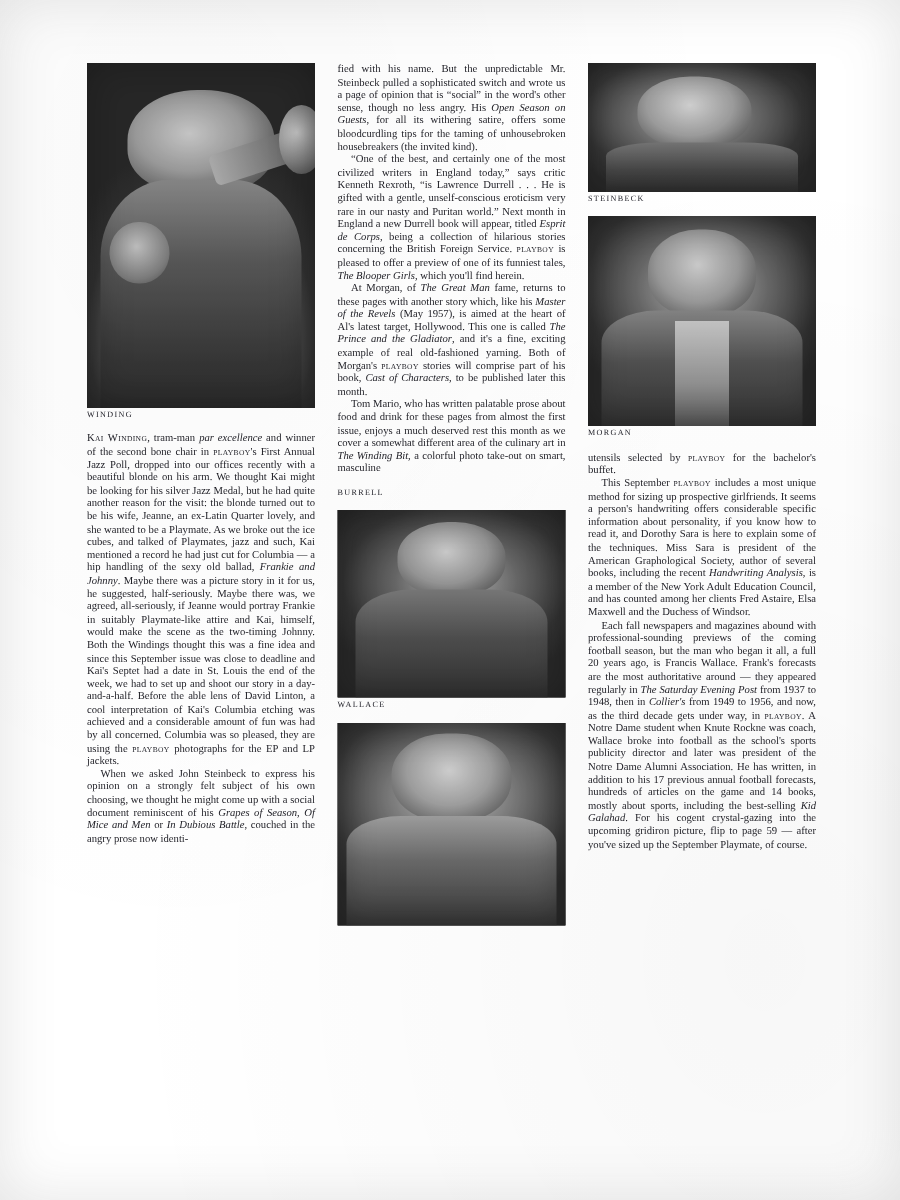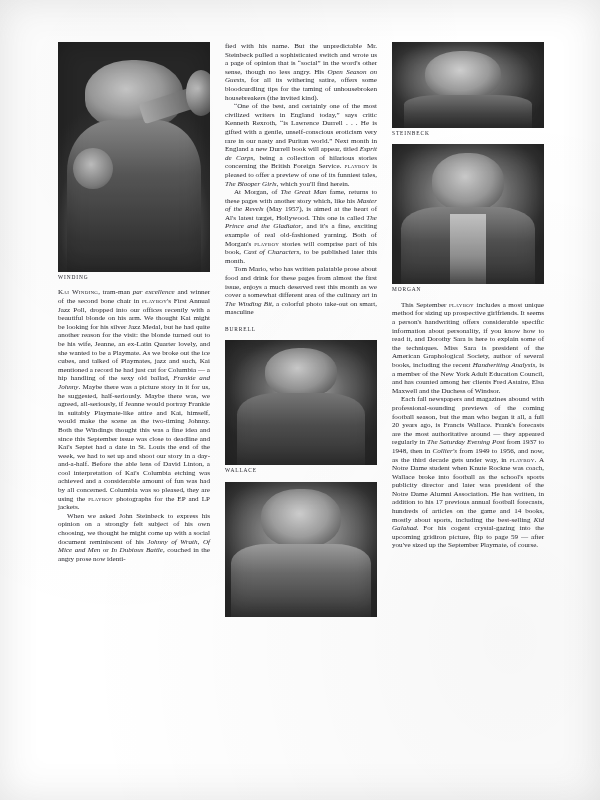--- a/index.html
+++ b/index.html
@@ -129,21 +129,21 @@
         <div class="fig" style="left:54%;top:22%;width:46%;height:9%;border-radius:4px;background:linear-gradient(90deg,#b9b3a8,#7d7870 60%,#4a4850);transform:rotate(-18deg);"></div>
         <div class="fig" style="left:84%;top:12%;width:20%;height:20%;border-radius:50%;background:radial-gradient(circle at 40% 40%,#ded8cc,#8d877e 60%,#494751);"></div>
         <div class="fig" style="left:10%;top:46%;width:26%;height:18%;border-radius:50%;background:radial-gradient(circle at 45% 40%,#cfc8bd,#847f77 65%,#44424d);"></div>
         <div class="fig" style="left:0;top:0;right:0;bottom:0;box-shadow:inset 0 0 26px rgba(10,10,20,0.55);"></div>
       </div>
       <div class="caption">WINDING</div>
 
 
       <div class="body">
         <p class="noindent"><span class="sc">Kai Winding</span>, tram-man <em>par excellence</em> and winner of the second bone chair in <span class="sc">playboy</span>'s First Annual Jazz Poll, dropped into our offices recently with a beautiful blonde on his arm. We thought Kai might be looking for his silver Jazz Medal, but he had quite another reason for the visit: the blonde turned out to be his wife, Jeanne, an ex-Latin Quarter lovely, and she wanted to be a Playmate. As we broke out the ice cubes, and talked of Playmates, jazz and such, Kai mentioned a record he had just cut for Columbia — a hip handling of the sexy old ballad, <em>Frankie and Johnny</em>. Maybe there was a picture story in it for us, he suggested, half-seriously. Maybe there was, we agreed, all-seriously, if Jeanne would portray Frankie in suitably Playmate-like attire and Kai, himself, would make the scene as the two-timing Johnny. Both the Windings thought this was a fine idea and since this September issue was close to deadline and Kai's Septet had a date in St. Louis the end of the week, we had to set up and shoot our story in a day-and-a-half. Before the able lens of David Linton, a cool interpretation of Kai's Columbia etching was achieved and a considerable amount of fun was had by all concerned. Columbia was so pleased, they are using the <span class="sc">playboy</span> photographs for the EP and LP jackets.</p>
-        <p>When we asked John Steinbeck to express his opinion on a strongly felt subject of his own choosing, we thought he might come up with a social document reminiscent of his <em>Johnny of Wrath</em>, <em>Of Mice and Men</em> or <em>In Dubious Battle</em>, couched in the angry prose now identi-</p>
+        <p>When we asked John Steinbeck to express his opinion on a strongly felt subject of his own choosing, we thought he might come up with a social document reminiscent of his <em>Grapes of Season</em>, <em>Of Mice and Men</em> or <em>In Dubious Battle</em>, couched in the angry prose now identi-</p>
       </div>
     </div>
 
     <div class="col col-2">
       <div class="body">
         <p class="noindent">fied with his name. But the unpredictable Mr. Steinbeck pulled a sophisticated switch and wrote us a page of opinion that is “social” in the word's other sense, though no less angry. His <em>Open Season on Guests</em>, for all its withering satire, offers some bloodcurdling tips for the taming of unhousebroken housebreakers (the invited kind).</p>
         <p>“One of the best, and certainly one of the most civilized writers in England today,” says critic Kenneth Rexroth, “is Lawrence Durrell . . . He is gifted with a gentle, unself-conscious eroticism very rare in our nasty and Puritan world.” Next month in England a new Durrell book will appear, titled <em>Esprit de Corps</em>, being a collection of hilarious stories concerning the British Foreign Service. <span class="sc">playboy</span> is pleased to offer a preview of one of its funniest tales, <em>The Blooper Girls</em>, which you'll find herein.</p>
         <p>At Morgan, of <em>The Great Man</em> fame, returns to these pages with another story which, like his <em>Master of the Revels</em> (May 1957), is aimed at the heart of Al's latest target, Hollywood. This one is called <em>The Prince and the Gladiator</em>, and it's a fine, exciting example of real old-fashioned yarning. Both of Morgan's <span class="sc">playboy</span> stories will comprise part of his book, <em>Cast of Characters</em>, to be published later this month.</p>
         <p>Tom Mario, who has written palatable prose about food and drink for these pages from almost the first issue, enjoys a much deserved rest this month as we cover a somewhat different area of the culinary art in <em>The Winding Bit</em>, a colorful photo take-out on smart, masculine</p>
       </div>
@@ -188,20 +188,21 @@
             radial-gradient(ellipse 66% 56% at 50% 34%, #cbc5bb 0%, #6c6761 44%, #2f2e39 78%, #222130 100%),
             linear-gradient(180deg,#34333e 0%,#292835 60%,#222130 100%);"></div>
         <div class="fig" style="left:26%;top:6%;width:48%;height:42%;border-radius:46%;background:radial-gradient(ellipse at 46% 40%,#ded7cc 0%,#a69e94 50%,#585460 86%,#34333f 100%);"></div>
         <div class="fig" style="left:6%;top:45%;width:88%;height:55%;border-radius:28% 28% 0 0;background:linear-gradient(180deg,#8b8782 0%,#4f4d55 45%,#2d2c39 100%);"></div>
         <div class="fig" style="left:38%;top:50%;width:24%;height:50%;background:linear-gradient(180deg,#d5cfc5 0%,#9b958d 60%,#5e5a62 100%);"></div>
         <div class="fig" style="left:0;top:0;right:0;bottom:0;box-shadow:inset 0 0 22px rgba(10,10,20,0.5);"></div>
       </div>
       <div class="caption">MORGAN</div>
 
       <div class="body">
+        <p class="noindent">utensils selected by <span class="sc">playboy</span> for the bachelor's buffet.</p>
         <p>This September <span class="sc">playboy</span> includes a most unique method for sizing up prospective girlfriends. It seems a person's handwriting offers considerable specific information about personality, if you know how to read it, and Dorothy Sara is here to explain some of the techniques. Miss Sara is president of the American Graphological Society, author of several books, including the recent <em>Handwriting Analysis</em>, is a member of the New York Adult Education Council, and has counted among her clients Fred Astaire, Elsa Maxwell and the Duchess of Windsor.</p>
         <p>Each fall newspapers and magazines abound with professional-sounding previews of the coming football season, but the man who began it all, a full 20 years ago, is Francis Wallace. Frank's forecasts are the most authoritative around — they appeared regularly in <em>The Saturday Evening Post</em> from 1937 to 1948, then in <em>Collier's</em> from 1949 to 1956, and now, as the third decade gets under way, in <span class="sc">playboy</span>. A Notre Dame student when Knute Rockne was coach, Wallace broke into football as the school's sports publicity director and later was president of the Notre Dame Alumni Association. He has written, in addition to his 17 previous annual football forecasts, hundreds of articles on the game and 14 books, mostly about sports, including the best-selling <em>Kid Galahad</em>. For his cogent crystal-gazing into the upcoming gridiron picture, flip to page 59 — after you've sized up the September Playmate, of course.</p>
       </div>
     </div>
 
   </div>
 
   <div class="paper-grain"></div>
 </div>
 

